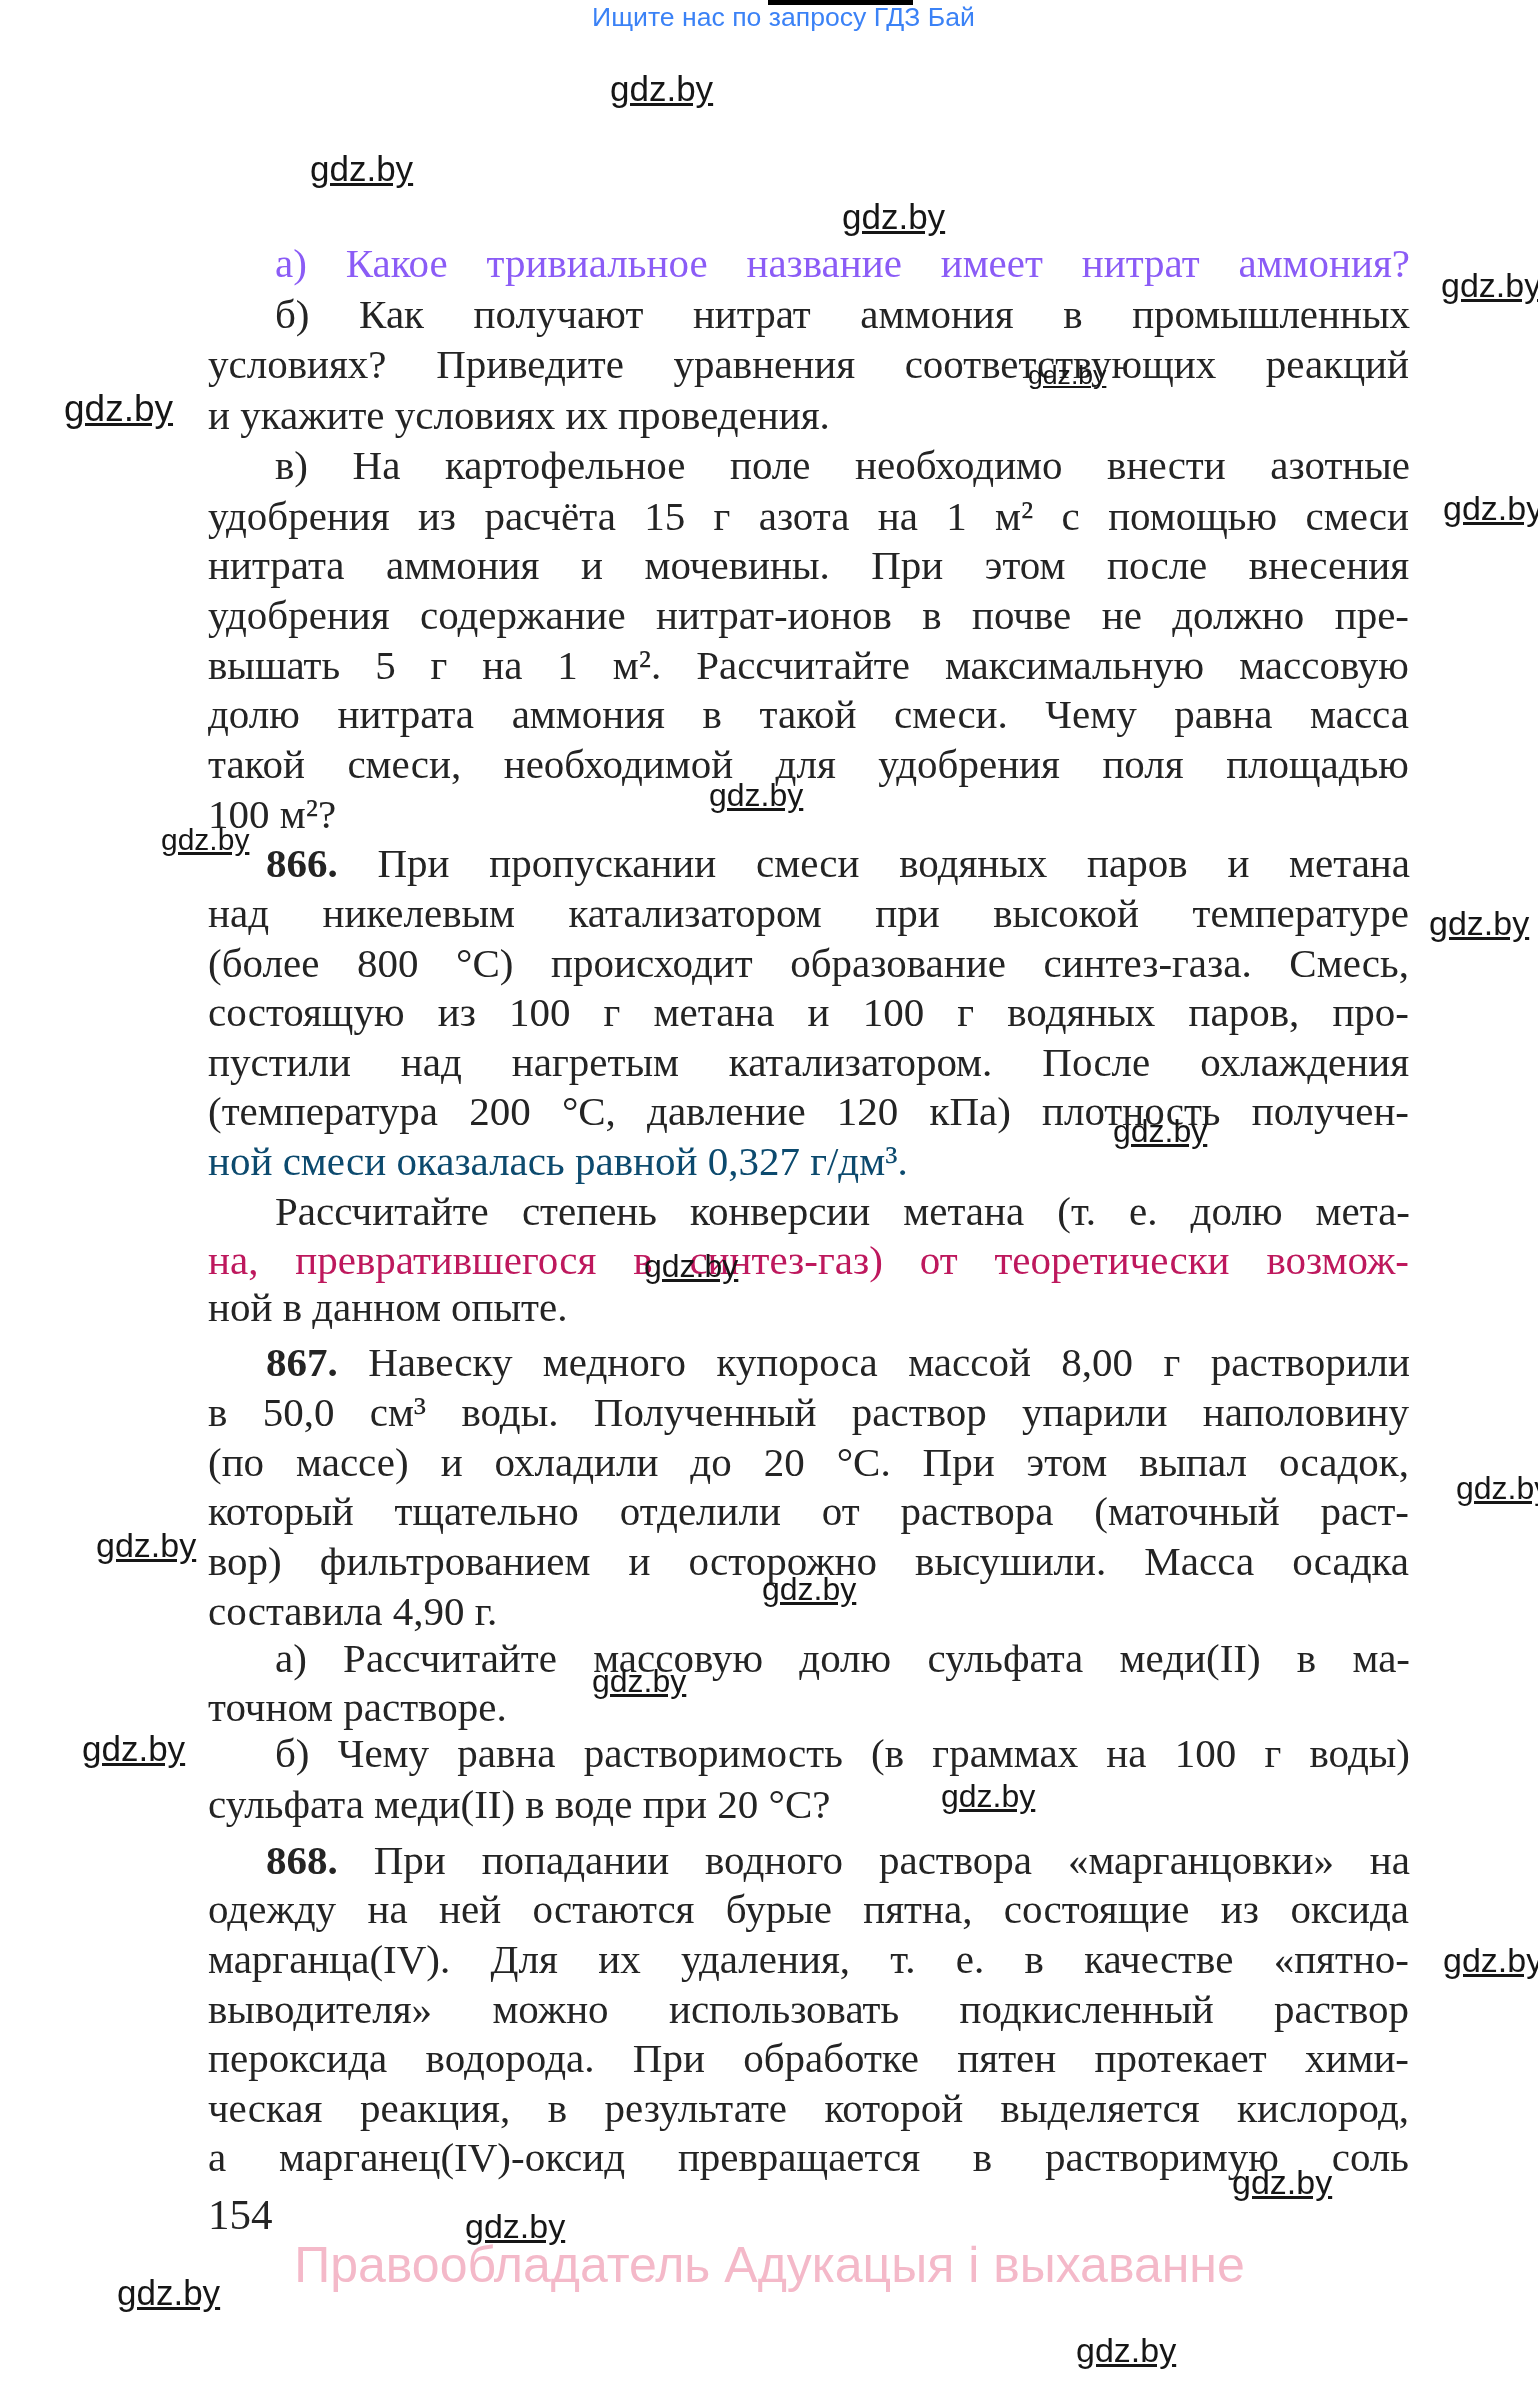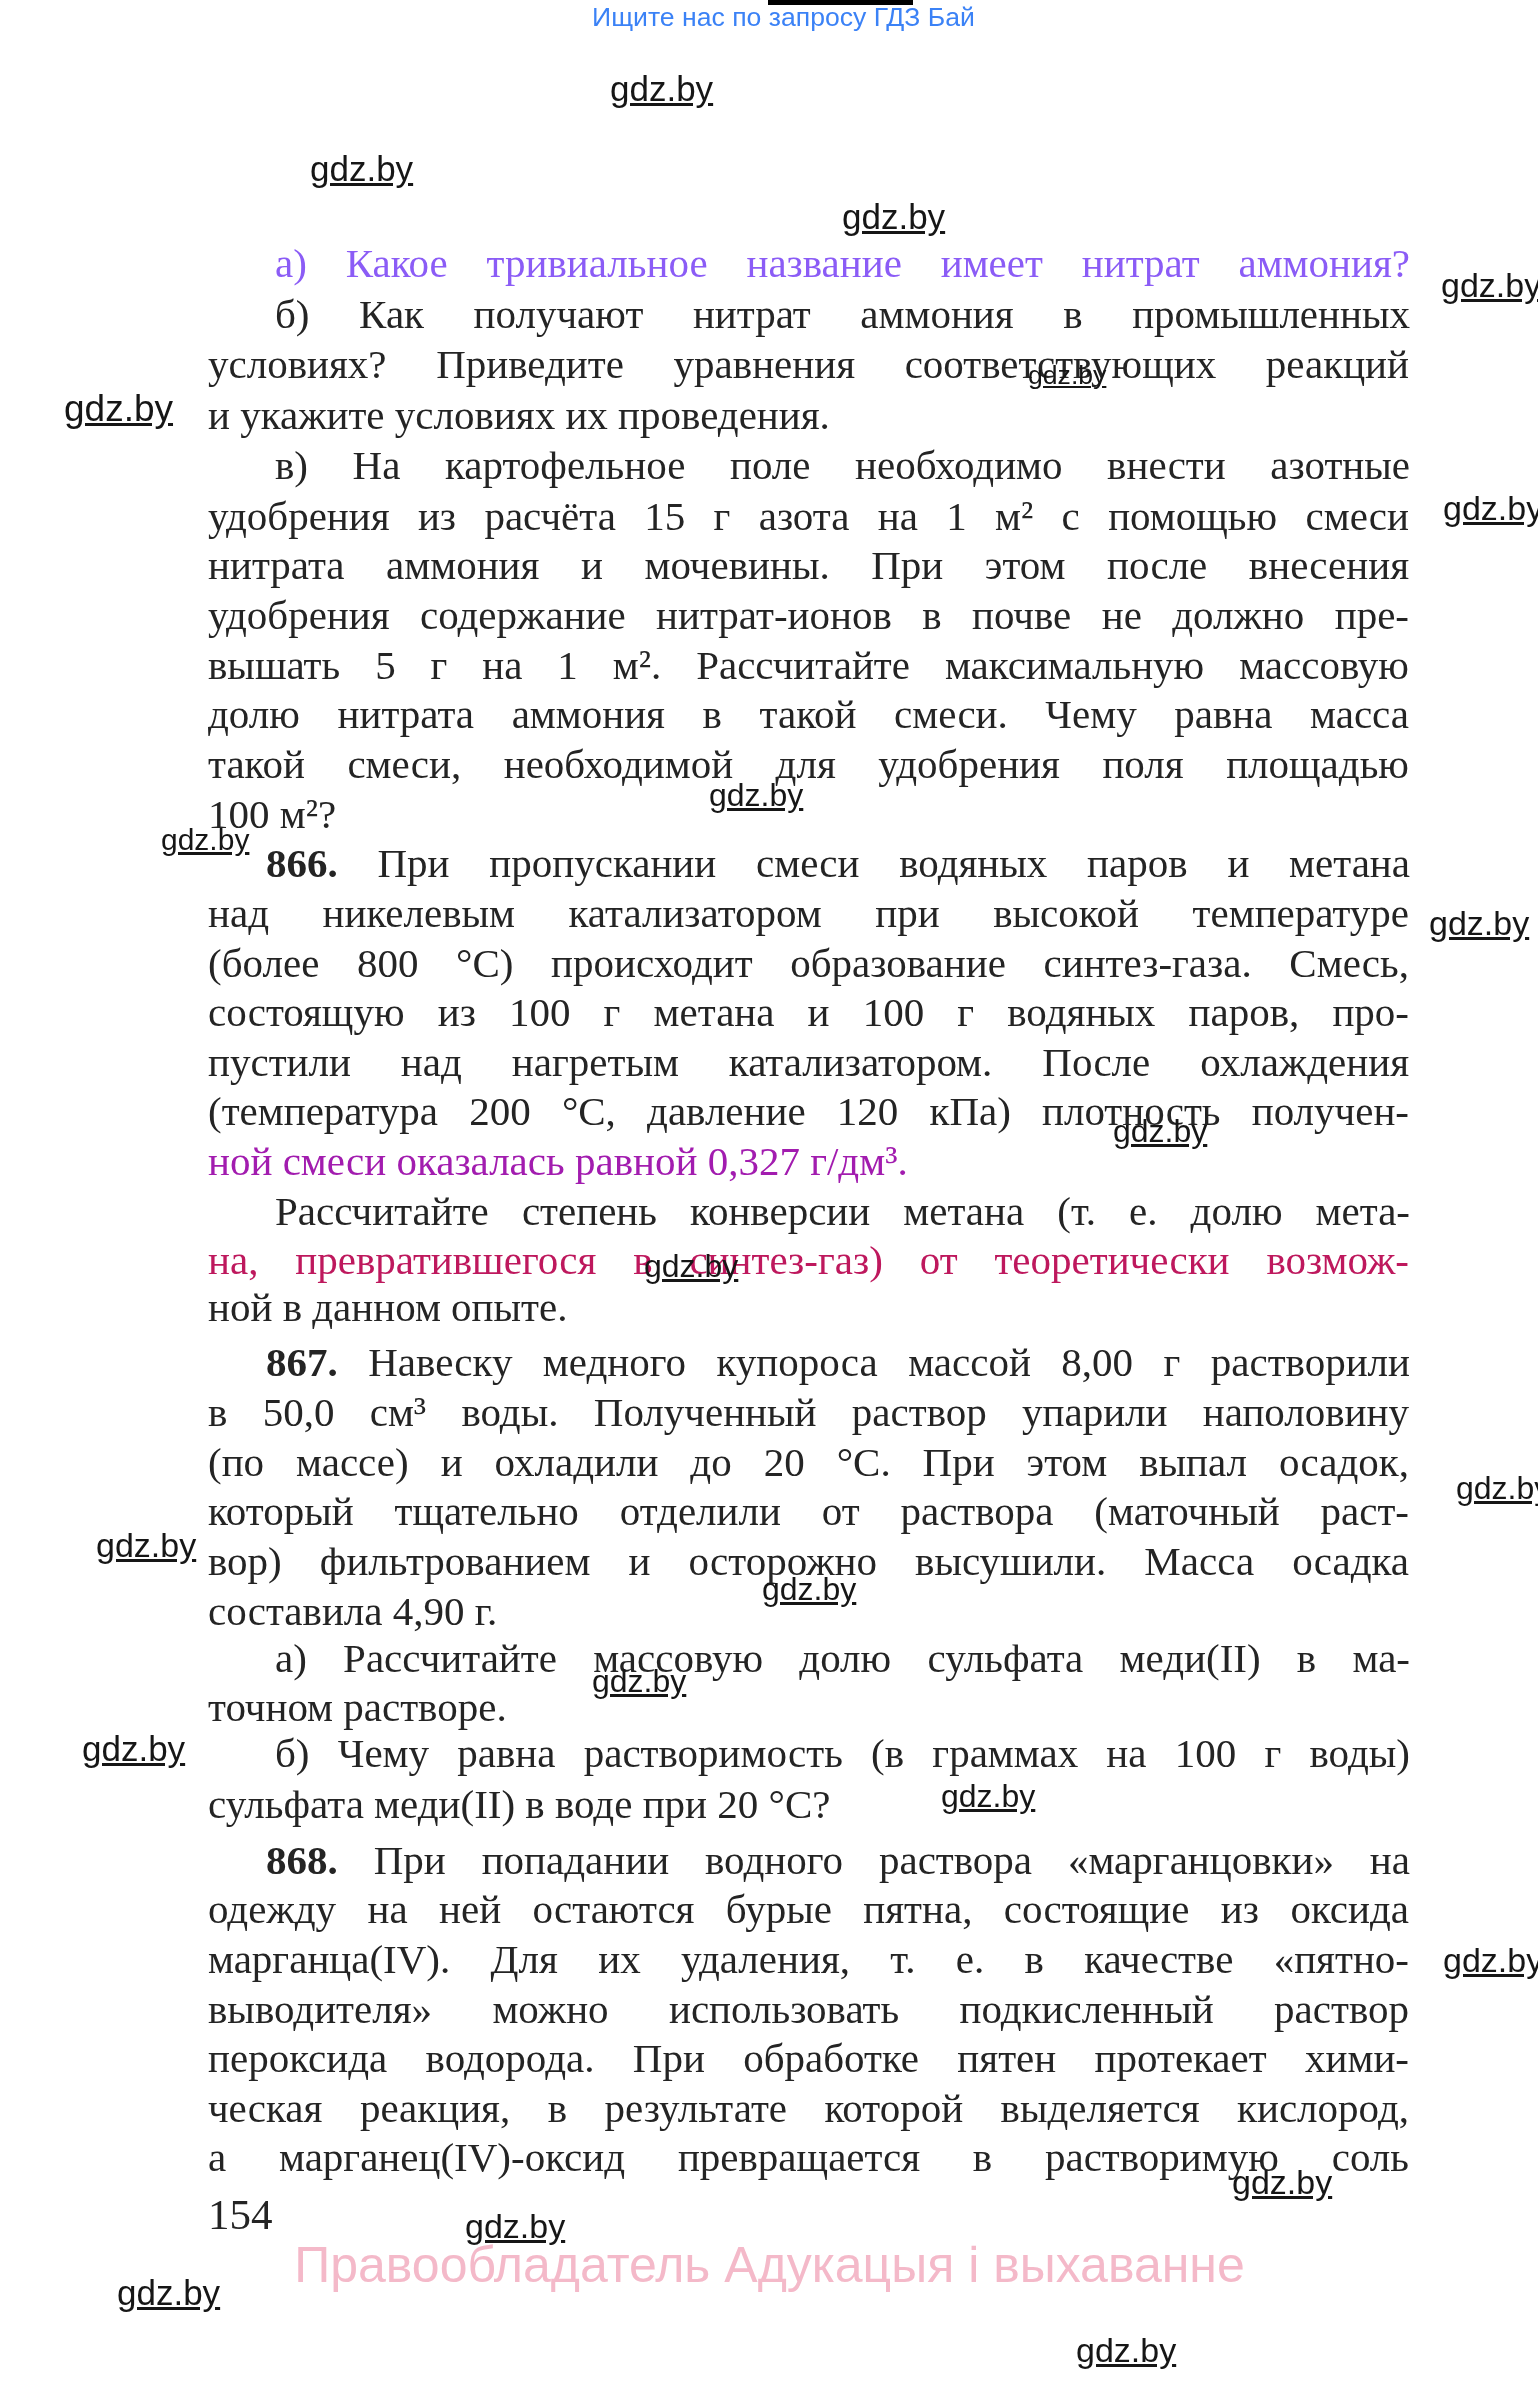--- a/index.html
+++ b/index.html
@@ -81,21 +81,21 @@
       <div class="line just" style="left: 208px; top: 643px; width: 1201px; color: rgb(36, 36, 36);">вышать 5 г на 1 м². Рассчитайте максимальную массовую</div>
       <div class="line just" style="left: 208px; top: 692px; width: 1201px; color: rgb(36, 36, 36);">долю нитрата аммония в такой смеси. Чему равна масса</div>
       <div class="line just" style="left: 208px; top: 742px; width: 1201px; color: rgb(36, 36, 36);">такой смеси, необходимой для удобрения поля площадью</div>
       <div class="line" style="left: 208px; top: 792px; width: 1201px; color: rgb(36, 36, 36);">100 м²?</div>
       <div class="line just" style="left: 266px; top: 841px; width: 1144px; color: rgb(36, 36, 36);"><b>866.</b> При пропускании смеси водяных паров и метана</div>
       <div class="line just" style="left: 208px; top: 891px; width: 1201px; color: rgb(36, 36, 36);">над никелевым катализатором при высокой температуре</div>
       <div class="line just" style="left: 208px; top: 941px; width: 1201px; color: rgb(36, 36, 36);">(более 800 °С) происходит образование синтез-газа. Смесь,</div>
       <div class="line just" style="left: 208px; top: 990px; width: 1201px; color: rgb(36, 36, 36);">состоящую из 100 г метана и 100 г водяных паров, про-</div>
       <div class="line just" style="left: 208px; top: 1040px; width: 1201px; color: rgb(36, 36, 36);">пустили над нагретым катализатором. После охлаждения</div>
       <div class="line just" style="left: 208px; top: 1089px; width: 1201px; color: rgb(36, 36, 36);">(температура 200 °С, давление 120 кПа) плотность получен-</div>
-      <div class="line" style="left: 208px; top: 1139px; width: 1201px; color: #a21caf;">ной смеси оказалась равной 0,327 г/дм³.</div>
+      <div class="line" style="left: 208px; top: 1139px; width: 1201px; color: #0c4a6e;">ной смеси оказалась равной 0,327 г/дм³.</div>
       <div class="line just" style="left: 275px; top: 1189px; width: 1135px; color: rgb(36, 36, 36);">Рассчитайте степень конверсии метана (т. е. долю мета-</div>
       <div class="line just" style="left: 208px; top: 1238px; width: 1201px; color: #be185d;">на, превратившегося в синтез-газ) от теоретически возмож-</div>
       <div class="line" style="left: 208px; top: 1285px; width: 1201px; color: rgb(36, 36, 36);">ной в данном опыте.</div>
       <div class="line just" style="left: 266px; top: 1340px; width: 1144px; color: rgb(36, 36, 36);"><b>867.</b> Навеску медного купороса массой 8,00 г растворили</div>
       <div class="line just" style="left: 208px; top: 1390px; width: 1201px; color: rgb(36, 36, 36);">в 50,0 см³ воды. Полученный раствор упарили наполовину</div>
       <div class="line just" style="left: 208px; top: 1440px; width: 1201px; color: rgb(36, 36, 36);">(по массе) и охладили до 20 °С. При этом выпал осадок,</div>
       <div class="line just" style="left: 208px; top: 1489px; width: 1201px; color: rgb(36, 36, 36);">который тщательно отделили от раствора (маточный раст-</div>
       <div class="line just" style="left: 208px; top: 1539px; width: 1201px; color: rgb(36, 36, 36);">вор) фильтрованием и осторожно высушили. Масса осадка</div>
       <div class="line" style="left: 208px; top: 1589px; width: 1201px; color: rgb(36, 36, 36);">составила 4,90 г.</div>
       <div class="line just" style="left: 275px; top: 1636px; width: 1135px; color: rgb(36, 36, 36);">а) Рассчитайте массовую долю сульфата меди(II) в ма-</div>

